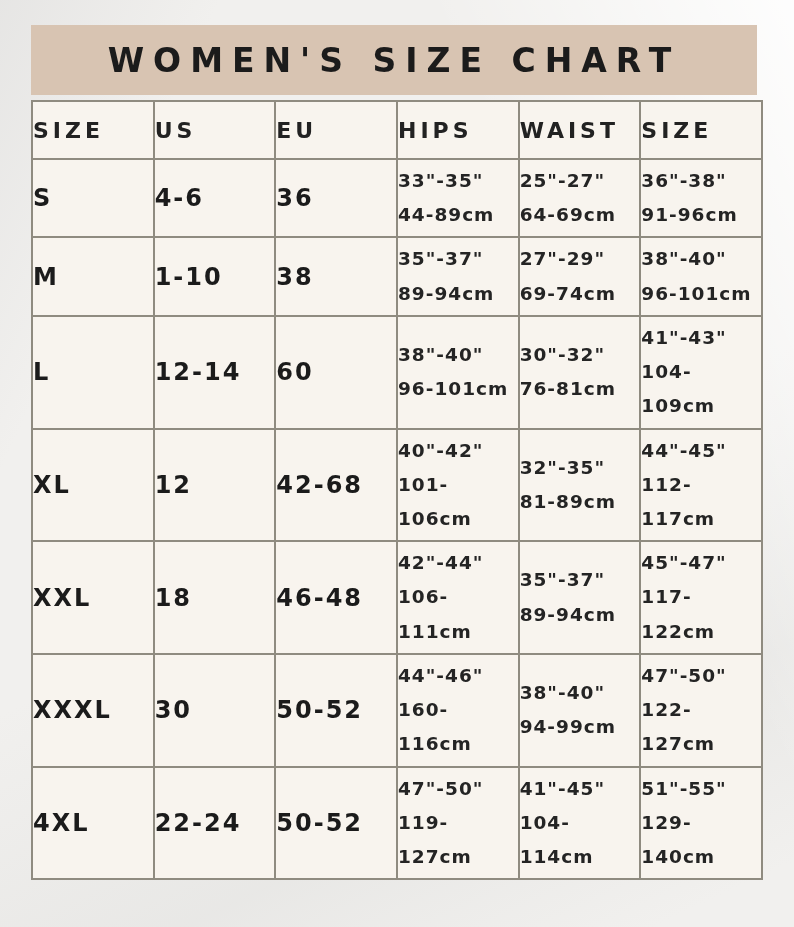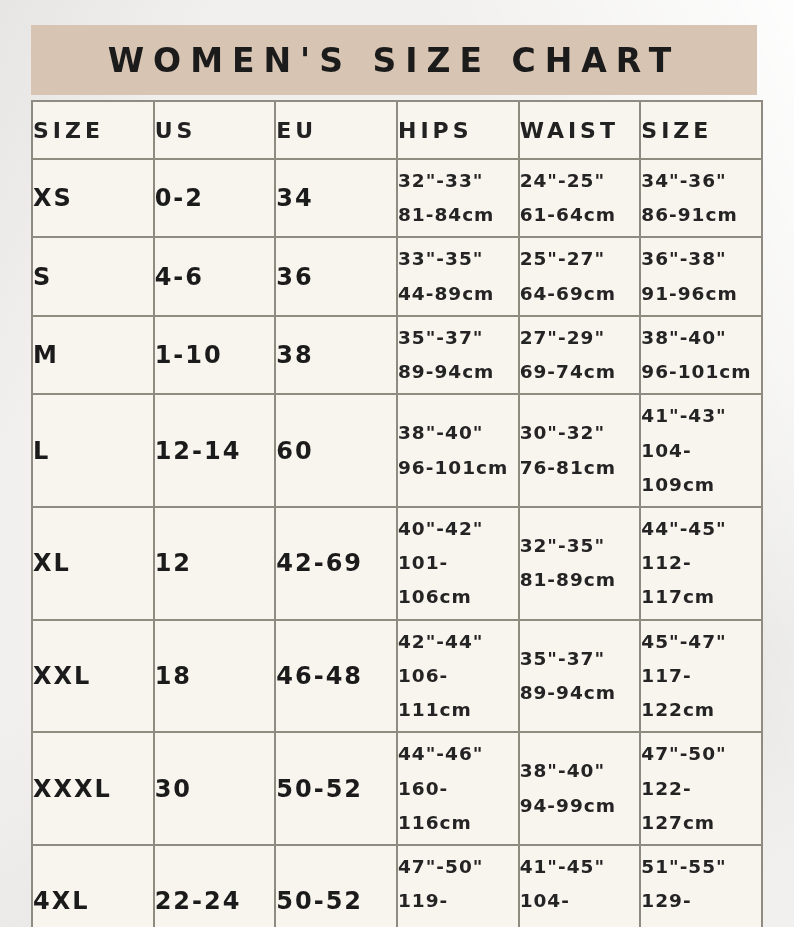--- a/index.html
+++ b/index.html
@@ -99,37 +99,20 @@
         <th>SIZE</th>
         <th>US</th>
         <th>EU</th>
         <th>HIPS</th>
         <th>WAIST</th>
         <th>SIZE</th>
       </tr>
     </thead>
     <tbody>
 
-      <tr>
-        <td class="cell-size">XS</td>
-        <td class="cell-us">0-2</td>
-        <td class="cell-eu">34</td>
-        <td class="cell-measure">
-          <span class="inches">32"-33"</span>
-          <span class="cms">81-84cm</span>
-        </td>
-        <td class="cell-measure">
-          <span class="inches">24"-25"</span>
-          <span class="cms">61-64cm</span>
-        </td>
-        <td class="cell-measure">
-          <span class="inches">34"-36"</span>
-          <span class="cms">86-91cm</span>
-        </td>
-      </tr>
 
       <tr>
         <td class="cell-size">S</td>
         <td class="cell-us">4-6</td>
         <td class="cell-eu">36</td>
         <td class="cell-measure">
           <span class="inches">33"-35"</span>
           <span class="cms">44-89cm</span>
         </td>
         <td class="cell-measure">
@@ -174,21 +157,21 @@
         </td>
         <td class="cell-measure">
           <span class="inches">41"-43"</span>
           <span class="cms">104-109cm</span>
         </td>
       </tr>
 
       <tr>
         <td class="cell-size">XL</td>
         <td class="cell-us">12</td>
-        <td class="cell-eu">42-69</td>
+        <td class="cell-eu">42-68</td>
         <td class="cell-measure">
           <span class="inches">40"-42"</span>
           <span class="cms">101-106cm</span>
         </td>
         <td class="cell-measure">
           <span class="inches">32"-35"</span>
           <span class="cms">81-89cm</span>
         </td>
         <td class="cell-measure">
           <span class="inches">44"-45"</span>

